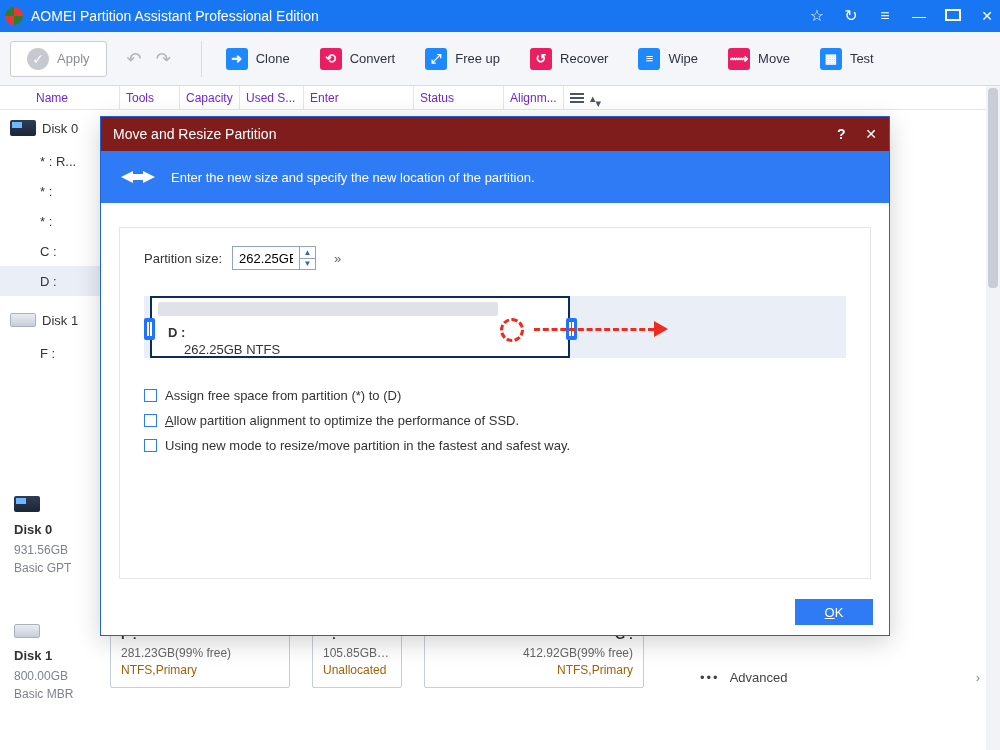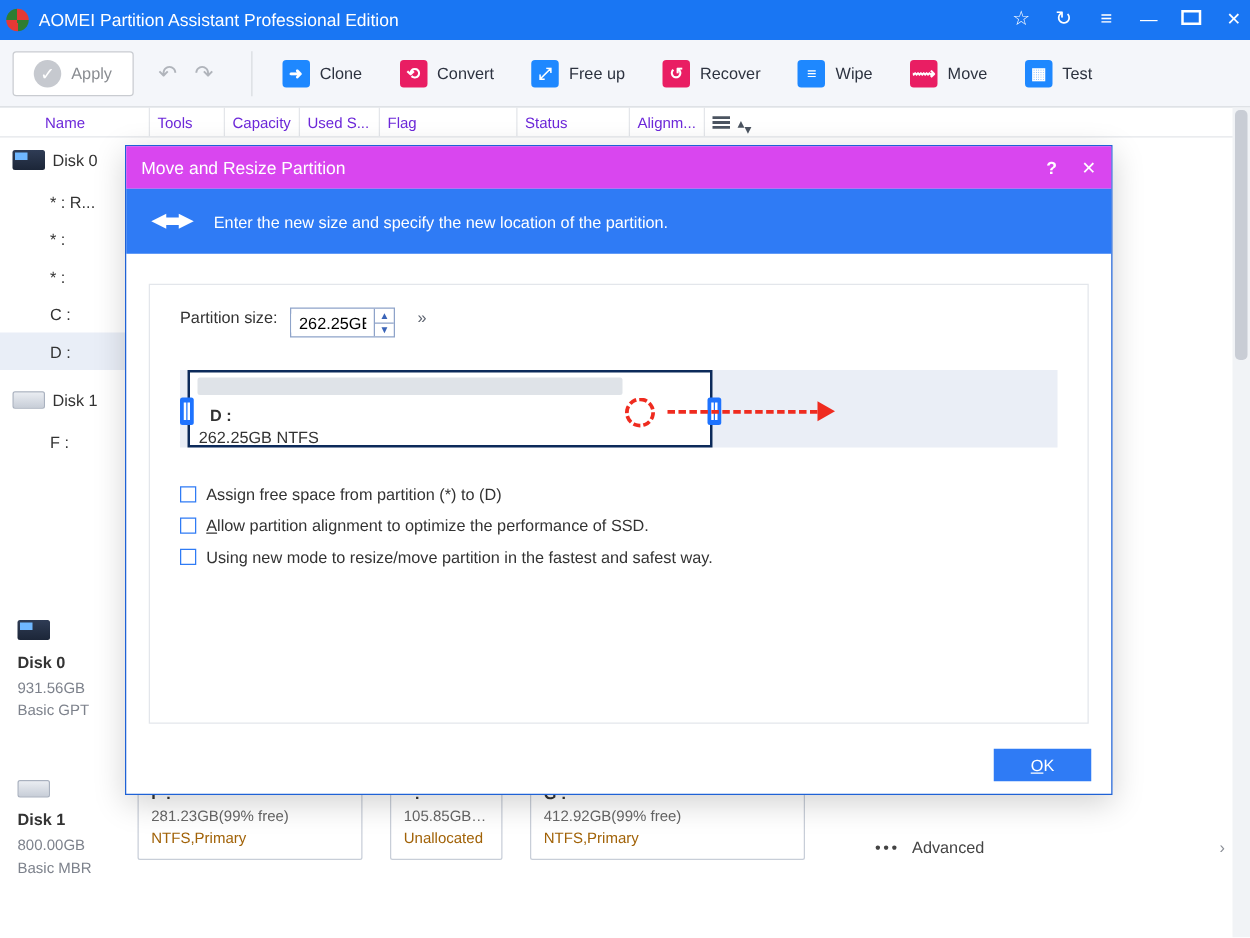--- a/index.html
+++ b/index.html
@@ -65,49 +65,49 @@
 .seg{border:1px solid #c8ced8;border-radius:2px;padding:8px 10px;height:70px;min-width:0;}
 .seg .stitle{font-weight:bold;margin-bottom:4px;}
 .seg .ssize{color:#666;font-size:12px;margin-bottom:3px;white-space:nowrap;overflow:hidden;text-overflow:ellipsis;}
 .seg .sfs{color:#a16207;font-size:12px;}
 .advanced-link{display:flex;align-items:center;gap:10px;color:#444;width:320px;justify-content:flex-start;padding-left:30px;}
 .advanced-link .dots{letter-spacing:2px;color:#444;}
 .advanced-link .chev{margin-left:auto;color:#8b8f97;margin-right:10px;}
 
 
 .modal{position:absolute;left:100px;top:116px;width:790px;height:520px;border:1px solid #1f62d6;background:#fff;box-shadow:0 6px 24px rgba(0,0,0,.18);}
-.m-hdr{height:34px;background:#d946ef;color:#fff;display:flex;align-items:center;padding:0 12px;font-size:14px;}
+.m-hdr{height:34px;background:#7f1d1d;color:#fff;display:flex;align-items:center;padding:0 12px;font-size:14px;}
 .m-hdr .spacer{flex:1;}
 .m-hdr .m-help{width:20px;height:20px;border-radius:50%;text-align:center;line-height:20px;font-weight:bold;margin-right:14px;cursor:default;}
 .m-hdr .m-help::before{content:"?";}
 .m-hdr .m-close::before{content:"✕";font-size:14px;}
 .m-sub{height:52px;background:#2f7bf5;color:#fff;display:flex;align-items:center;padding:0 20px;gap:16px;}
 .arrows{width:34px;height:22px;position:relative;}
 .arrows::before,.arrows::after{content:"";position:absolute;top:5px;width:0;height:0;border-top:6px solid transparent;border-bottom:6px solid transparent;}
 .arrows::before{left:0;border-right:12px solid #fff;}
 .arrows::after{right:0;border-left:12px solid #fff;}
 .arrows .bar{position:absolute;top:8px;left:10px;right:10px;height:6px;background:#fff;}
 .m-body{position:absolute;left:18px;right:18px;top:110px;bottom:56px;border:1px solid #e3e6eb;padding:18px 24px 18px 24px;}
-.psize-row{display:flex;gap:10px;margin-bottom:26px;}
+.psize-row{display:flex;align-items:center;gap:10px;margin-bottom:26px;}
 .psize-row label{font-size:13px;}
 .psize-input{display:flex;align-items:center;border:1px solid #8ea3c9;height:24px;}
 .psize-input input{border:none;outline:none;width:66px;padding:0 6px;font-size:13px;}
 .spinner{width:16px;height:100%;border-left:1px solid #8ea3c9;display:flex;flex-direction:column;}
 .spinner div{flex:1;display:flex;align-items:center;justify-content:center;font-size:8px;color:#3a64b8;}
 .spinner div:first-child{border-bottom:1px solid #8ea3c9;}
 .chevrons{color:#5e6470;font-size:13px;letter-spacing:-2px;margin-left:8px;}
 .chevrons::before{content:"»";}
 
 
 .pbar-wrap{position:relative;height:70px;margin-bottom:22px;}
 .pbar-bg{position:absolute;left:0;right:0;top:0;height:62px;background:#eaeef6;}
 .pbar-box{position:absolute;left:6px;top:0;width:420px;height:62px;border:2px solid #0c2a5a;background:#fff;}
 .pbar-used{position:absolute;left:6px;top:4px;height:14px;width:340px;background:#dfe3e8;border-radius:2px;}
 .pbar-label{position:absolute;left:16px;top:27px;font-size:13px;font-weight:bold;}
-.pbar-sub{position:absolute;left:7px;top:44px;font-size:13px;}
+.pbar-sub{position:absolute;left:32px;top:44px;font-size:13px;}
 .handle{position:absolute;top:22px;width:11px;height:22px;background:#1e73ff;border-radius:2px;}
 .handle::before,.handle::after{content:"";position:absolute;top:4px;width:2px;height:14px;background:#fff;}
 .handle::before{left:3px;} .handle::after{left:6px;}
 .h-left{left:0;} .h-right{left:422px;}
 .anno-circle{position:absolute;left:356px;top:22px;width:24px;height:24px;border:3px dashed #ef2b1f;border-radius:50%;}
 .anno-arrow{position:absolute;left:390px;top:32px;width:0;height:0;}
 .anno-arrow .line{position:absolute;left:0;top:0;width:120px;border-top:3px dashed #ef2b1f;}
 .anno-arrow .head{position:absolute;left:120px;top:-7px;width:0;height:0;border-top:8px solid transparent;border-bottom:8px solid transparent;border-left:14px solid #ef2b1f;}
 
 
@@ -179,21 +179,21 @@
       </div>
   </div>
 </div>
 
 <div class="colhdr">
   <div class="c-pad"></div>
   <div class="c-name">Name</div>
   <div class="c-type">Tools</div>
   <div class="c-cap">Capacity</div>
   <div class="c-used">Used S...</div>
-  <div class="c-flag">Flag</div>
+  <div class="c-flag">Enter</div>
   <div class="c-stat">Status</div>
   <div class="c-align">Alignm...</div>
   <div class="c-end">
     <span class="hdr-ico list"></span>
     <span style="position:relative;width:12px;height:14px;"><span class="hdr-ico caret"></span><span class="hdr-ico caretd"></span></span>
   </div>
 </div>
 
 <div class="left-tree">
   <div class="disk-row">
@@ -238,21 +238,21 @@
       <div class="seg" style="width:180px;">
         <div class="stitle">F :</div>
         <div class="ssize">281.23GB(99% free)</div>
         <div class="sfs">NTFS,Primary</div>
       </div>
       <div class="seg" style="width:90px;">
         <div class="stitle">* :</div>
         <div class="ssize">105.85GB(10...</div>
         <div class="sfs">Unallocated</div>
       </div>
-      <div class="seg" style="width:220px;">
+      <div class="seg" style="width:220px;text-align:right;">
         <div class="stitle">G :</div>
         <div class="ssize">412.92GB(99% free)</div>
         <div class="sfs">NTFS,Primary</div>
       </div>
     </div>
     <div class="advanced-link">
       <span class="dots">•••</span>
       <span>Advanced</span>
       <span class="chev">›</span>
     </div>

